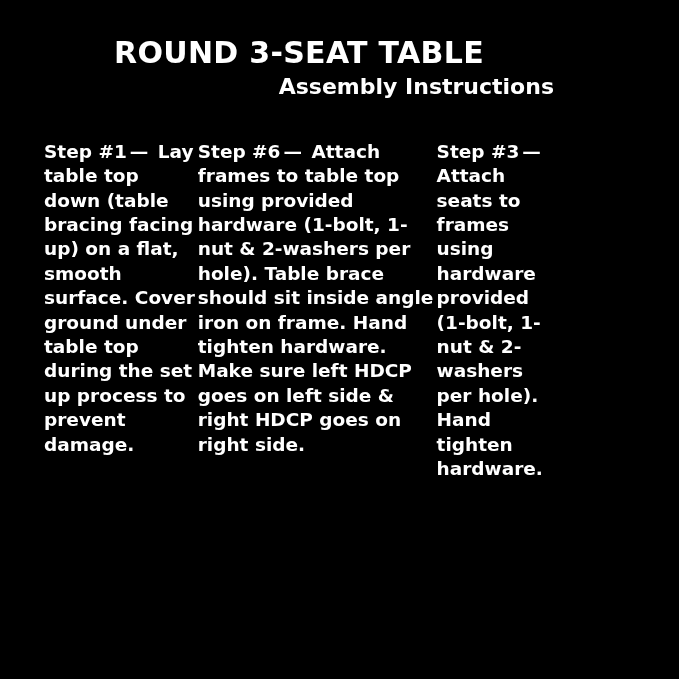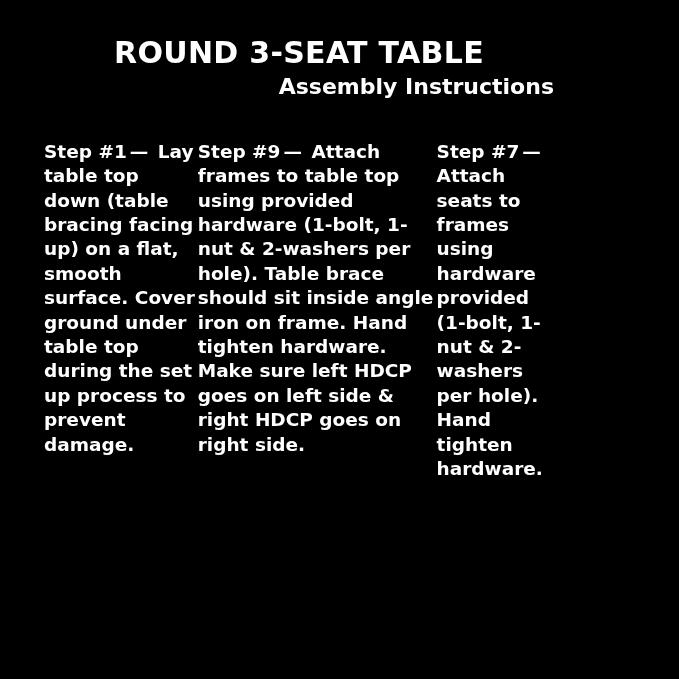--- a/index.html
+++ b/index.html
@@ -67,25 +67,25 @@
   <h2 class="subtitle">Assembly Instructions</h2>
 
   <div class="steps">
 
     <p class="step">
       <span class="step-label">Step #1</span><span class="dash">—</span>
       <span>Lay table top down (table bracing facing up) on a flat, smooth surface. Cover ground under table top during the set up process to prevent damage.</span>
     </p>
 
     <p class="step">
-      <span class="step-label">Step #9</span><span class="dash">—</span>
+      <span class="step-label">Step #6</span><span class="dash">—</span>
       <span>Attach frames to table top using provided hardware (1-bolt, 1-nut &amp; 2-washers per hole). Table brace should sit inside angle iron on frame. Hand tighten hardware. Make sure left HDCP goes on left side &amp; right HDCP goes on right side.</span>
     </p>
 
     <p class="step">
-      <span class="step-label">Step #7</span><span class="dash">—</span>
+      <span class="step-label">Step #3</span><span class="dash">—</span>
       <span>Attach seats to frames using hardware provided (1-bolt, 1-nut &amp; 2-washers per hole). Hand tighten hardware.</span>
     </p>
 
 
 
   </div>
 </div>
 
 </body></html>

